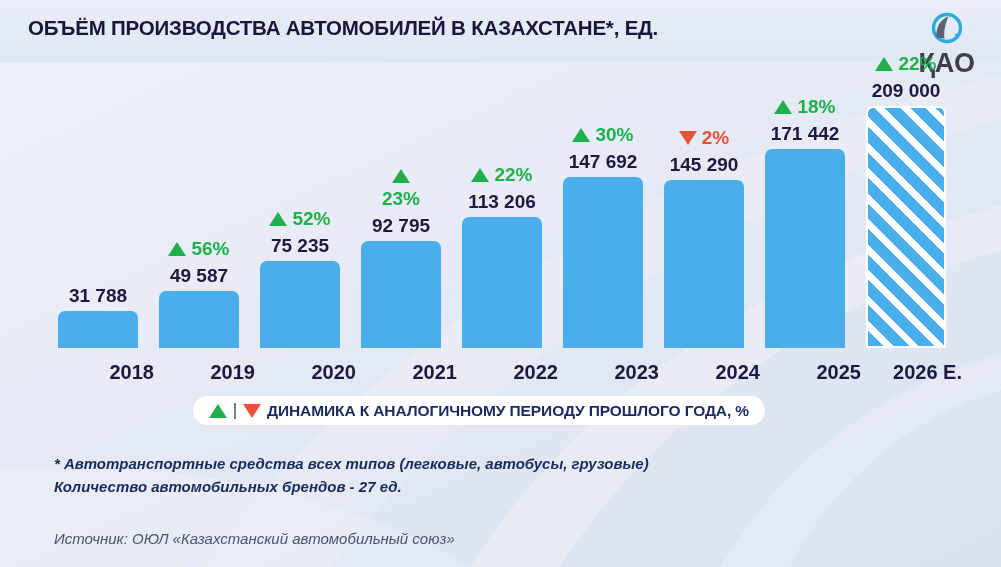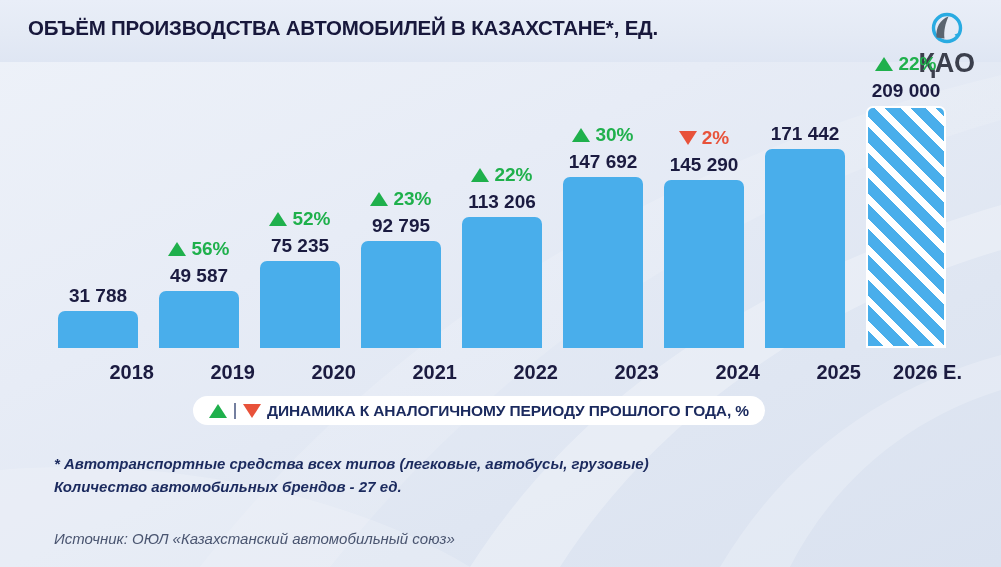--- a/index.html
+++ b/index.html
@@ -263,21 +263,21 @@
         <div class="bar-value" style="bottom: 135px;">75 235</div>
         <div class="bar-delta up" style="bottom: 162px;">
           <span class="tri up"></span>
           <span>52%</span>
         </div>
         <div class="bar-year">2020</div>
       </div>
       <div class="bar-slot" style="left: 361px;">
         <div class="bar" style="height: 107px;"></div>
         <div class="bar-value" style="bottom: 155px;">92 795</div>
-        <div class="bar-delta up" style="bottom: 182px;">
+        <div class="bar-delta up" style="bottom: 182px; flex-direction: column;">
           <span class="tri up"></span>
           <span>23%</span>
         </div>
         <div class="bar-year">2021</div>
       </div>
       <div class="bar-slot" style="left: 462px;">
         <div class="bar" style="height: 131px;"></div>
         <div class="bar-value" style="bottom: 179px;">113 206</div>
         <div class="bar-delta up" style="bottom: 206px;">
           <span class="tri up"></span>
@@ -299,20 +299,24 @@
         <div class="bar-value" style="bottom: 216px;">145 290</div>
         <div class="bar-delta down" style="bottom: 243px;">
           <span class="tri down"></span>
           <span>2%</span>
         </div>
         <div class="bar-year">2024</div>
       </div>
       <div class="bar-slot" style="left: 765px;">
         <div class="bar" style="height: 199px;"></div>
         <div class="bar-value" style="bottom: 247px;">171 442</div>
+        <div class="bar-delta up" style="bottom: 274px;">
+          <span class="tri up"></span>
+          <span>18%</span>
+        </div>
         <div class="bar-year">2025</div>
       </div>
       <div class="bar-slot" style="left: 866px;">
         <div class="bar hatched" style="height: 242px;"></div>
         <div class="bar-value" style="bottom: 290px;">209 000</div>
         <div class="bar-delta up" style="bottom: 317px;">
           <span class="tri up"></span>
           <span>22%</span>
         </div>
         <div class="bar-year">2026 E.</div>

